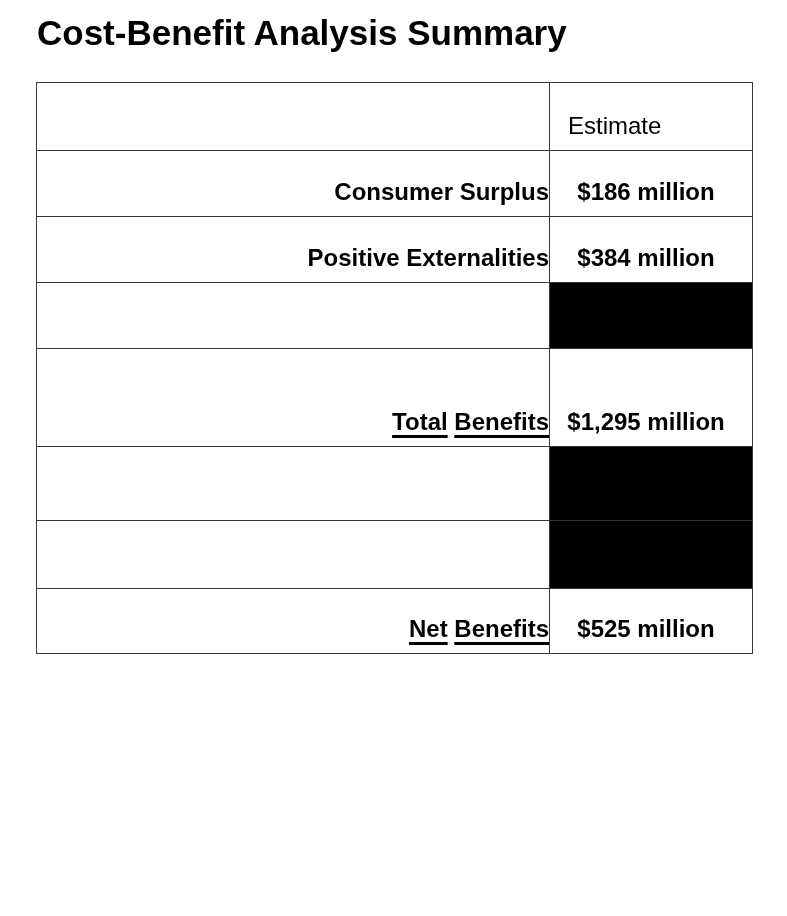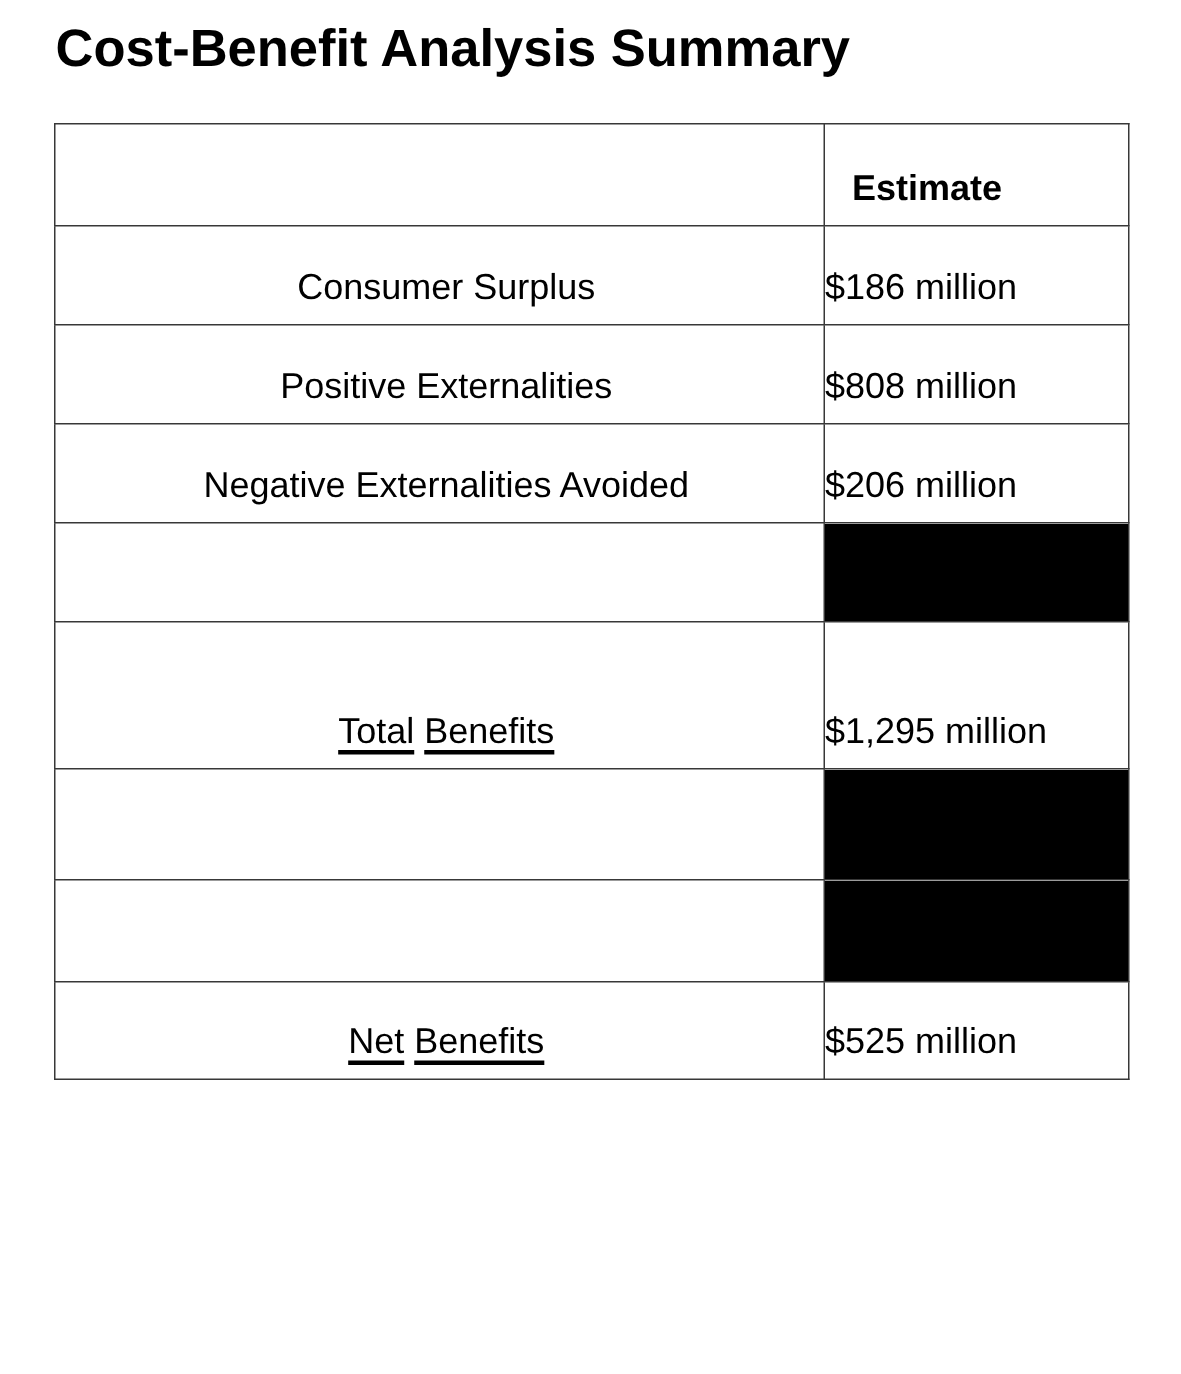--- a/index.html
+++ b/index.html
@@ -35,35 +35,35 @@
   table.cb-table th,
   table.cb-table td {
     border: 1px solid var(--border, #383838);
     font-size: 24px;
     line-height: 1.15;
     vertical-align: bottom;
     overflow: hidden;
     white-space: nowrap;
   }
   .label-cell {
-    text-align: center;
-    font-weight: normal;
+    text-align: right;
+    font-weight: bold;
     padding: 0 0 10px 9px;
   }
   .value-cell {
-    text-align: left;
-    font-weight: normal;
+    text-align: center;
+    font-weight: bold;
     padding: 0 10px 10px 0;
   }
   th.header-blank-cell {
     padding: 0;
   }
   th.header-estimate-cell {
     text-align: left;
-    font-weight: bold;
+    font-weight: normal;
     vertical-align: bottom;
     padding: 0 0 10px 18px;
   }
   td.blackout {
     background: var(--blackout, #000000);
   }
   
   tr.row--header     { height: 68px; }
   tr.row--item       { height: 66px; }
   tr.row--blackout-a { height: 66px; }
@@ -95,25 +95,21 @@
         <th class="header-estimate-cell">Estimate</th>
       </tr>
     </thead>
     <tbody id="table-body">
         <tr class="row--item">
           <td class="label-cell">Consumer Surplus</td>
           <td class="value-cell">$186 million</td>
         </tr>
         <tr class="row--item">
           <td class="label-cell">Positive Externalities</td>
-          <td class="value-cell">$808 million</td>
-        </tr>
-        <tr class="row--item">
-          <td class="label-cell">Negative Externalities Avoided</td>
-          <td class="value-cell">$206 million</td>
+          <td class="value-cell">$384 million</td>
         </tr>
         <tr class="row--blackout-a">
           <td class="label-cell"></td>
           <td class="value-cell blackout"></td>
         </tr>
         <tr class="row--subtotal">
           <td class="label-cell"><span class="uword">Total</span> <span class="uword">Benefits</span></td>
           <td class="value-cell">$1,295 million</td>
         </tr>
         <tr class="row--blackout-b">

